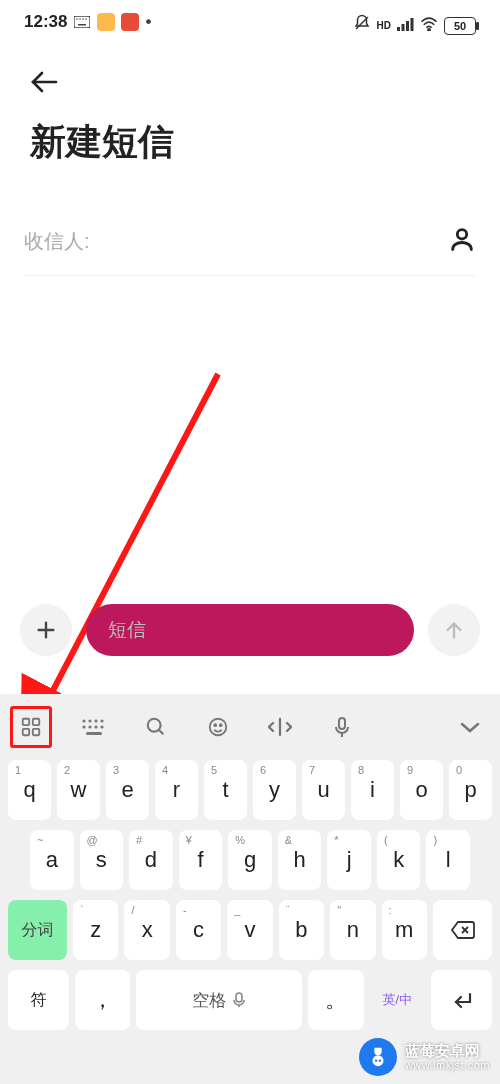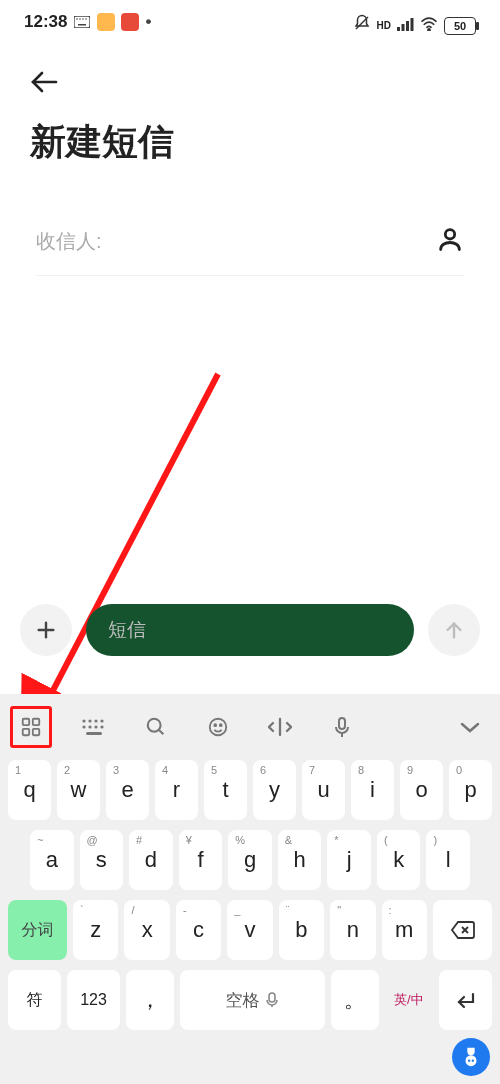--- a/index.html
+++ b/index.html
@@ -51,21 +51,21 @@
   .back-row {
     padding: 30px 30px 10px 30px;
   }
   .title-row {
     padding: 10px 30px 40px 30px;
     font-size: 36px;
     font-weight: 700;
   }
   
   .recipient-row {
-    margin: 0 36px;
+    margin: 0 24px;
     border-bottom: 1.5px solid #f1f1f1;
     display: flex;
     align-items: center;
     justify-content: space-between;
     padding: 18px 0;
   }
   .recipient-label {
     color: #aaa;
     font-size: 20px;
   }
@@ -85,21 +85,21 @@
     background: #f2f2f2;
     display: flex;
     align-items: center;
     justify-content: center;
     color: #444;
   }
   .msg-input {
     flex: 1;
     height: 52px;
     border-radius: 26px;
-    background: #14532d;
+    background: #be185d;
     display: flex;
     align-items: center;
     padding: 0 22px;
     color: #bdbdbd;
     font-size: 19px;
   }
   
   .keyboard {
     position: absolute;
     left: 0; right: 0;
@@ -468,38 +468,35 @@
             <path d="M8 2h14a2 2 0 0 1 2 2v12a2 2 0 0 1-2 2H8l-6-8 6-8z"></path>
             <line x1="12" y1="7" x2="18" y2="13"></line>
             <line x1="18" y1="7" x2="12" y2="13"></line>
           </svg>
       </div>
     </div>
     <div class="key-row row4">
       <div class="key key-func small-text" style="flex:1.1">
           <span>符</span>
         </div>
-      <div class="key key-func small-text" style="flex:1.1">
-          <span>123</span>
-        </div>
       <div class="key" style="flex:1">
           <span>，</span>
         </div>
       <div class="key space">
         <span>空格</span>
         <svg width="14" height="16" viewBox="0 0 14 16" fill="none" stroke="#888" stroke-width="1.6">
             <rect x="4" y="1" width="6" height="9" rx="3"></rect>
             <path d="M2 8a5 5 0 0 0 10 0"></path>
             <line x1="7" y1="13" x2="7" y2="15"></line>
           </svg>
       </div>
       <div class="key" style="flex:1">
           <span>。</span>
         </div>
-      <div class="key ghost small-text" style="flex:1;color:#be185d">
+      <div class="key ghost small-text" style="flex:1;color:#8b5cf6">
           <span style="font-size:13px;">英/中</span>
         </div>
       <div class="key key-func" style="flex:1.1">
         <svg width="24" height="20" viewBox="0 0 24 20" fill="none" stroke="#333" stroke-width="2.2" stroke-linecap="round">
             <polyline points="20,4 20,12 6,12"></polyline>
             <polyline points="11,7 6,12 11,17"></polyline>
           </svg>
       </div>
     </div>
   </div>
@@ -507,13 +504,17 @@
 
 <div class="watermark">
   <div class="wm-circle">
     <svg width="22" height="22" viewBox="0 0 24 24" fill="#fff">
         <path d="M8 2h8v4a4 4 0 1 1-8 0V2z"></path>
         <rect x="6" y="10" width="12" height="12" rx="6"></rect>
         <circle cx="10" cy="16" r="1.3" fill="#1f7af0"></circle>
         <circle cx="14" cy="16" r="1.3" fill="#1f7af0"></circle>
       </svg>
   </div>
+  <div class="wm-text">
+    <span>蓝莓安卓网</span>
+    <span class="sub">www.lmkjst.com</span>
+  </div>
 </div>
 
 </body></html>

